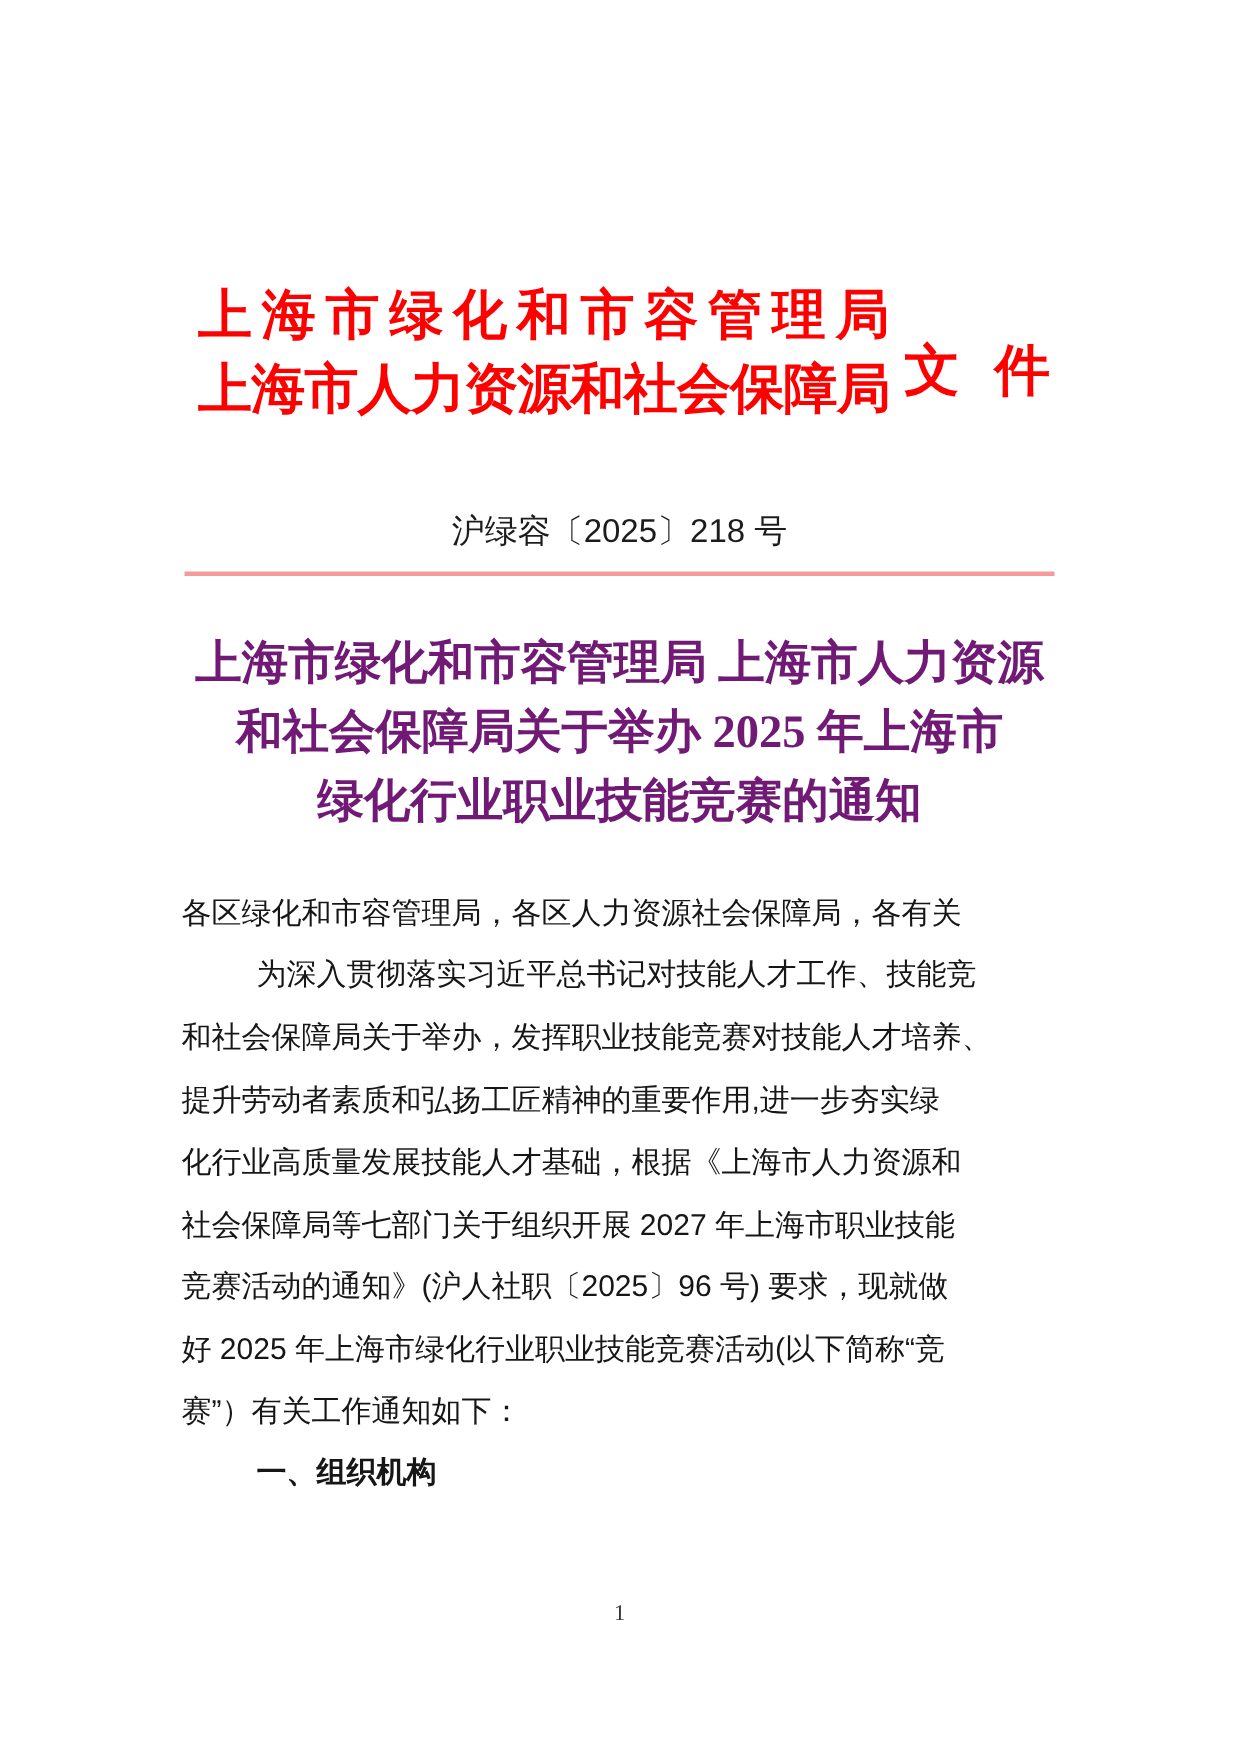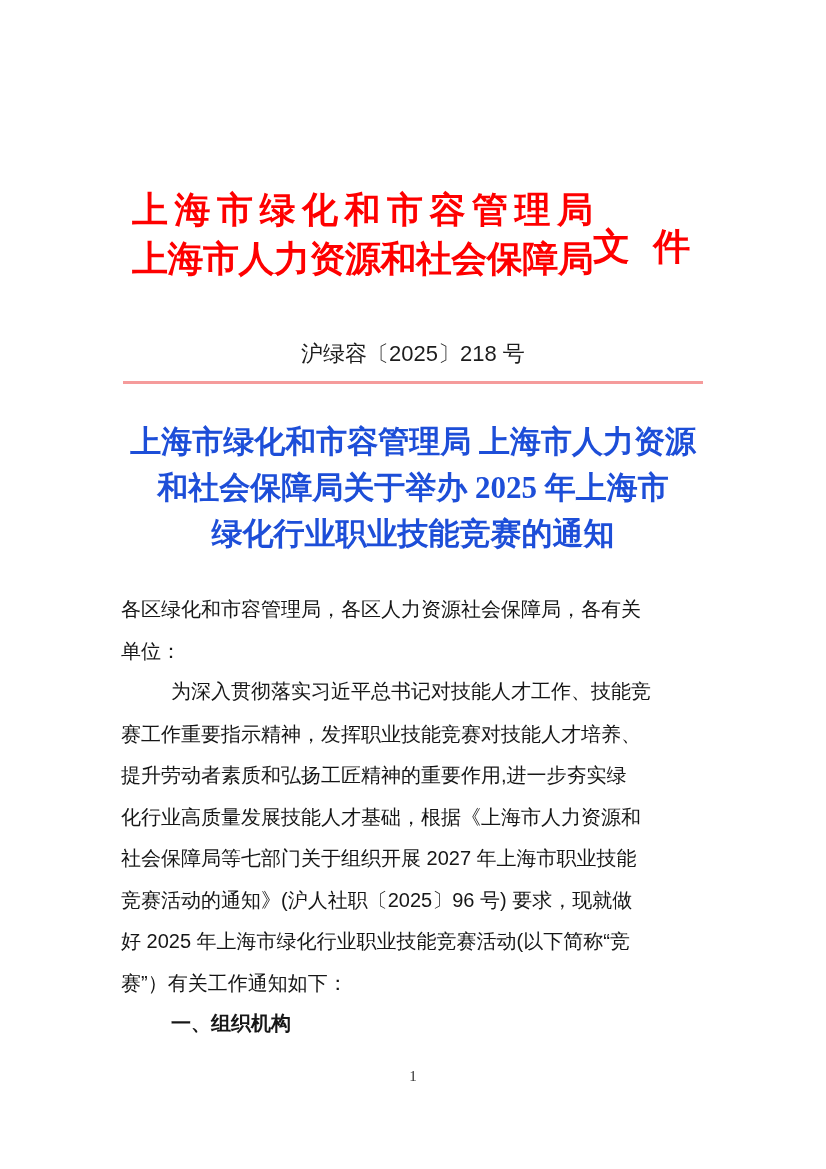--- a/index.html
+++ b/index.html
@@ -16,21 +16,21 @@
     font-family: "Liberation Sans", sans-serif;
   }
 
   
   .letterhead {
     position: absolute;
     left: 132px;
     top: 186px;
     width: 568px;
     display: flex;
-    justify-content: flex-start;
+    justify-content: space-between;
     align-items: center;
   }
   .org-names {
     width: 461px;
   }
   .org-line {
     font-family: "Liberation Serif", serif;
     font-weight: bold;
     font-size: 36px;
     line-height: 49px;
@@ -77,21 +77,21 @@
   .title {
     position: absolute;
     left: 110px;
     top: 419px;
     width: 606px;
     text-align: center;
     font-family: "Liberation Serif", serif;
     font-weight: bold;
     font-size: 31px;
     line-height: 46px;
-    color: #1d4ed8;
+    color: #701a75;
   }
 
   
   .body-text {
     position: absolute;
     left: 121px;
     top: 589px;
     width: 590px;
     font-size: 20px;
     line-height: 41.5px;
@@ -136,23 +136,22 @@
   <div class="divider"></div>
 
   <div class="title">
     <div>上海市绿化和市容管理局 上海市人力资源</div>
     <div>和社会保障局关于举办 2025 年上海市</div>
     <div>绿化行业职业技能竞赛的通知</div>
   </div>
 
   <div class="body-text">
     <div class="body-line">各区绿化和市容管理局，各区人力资源社会保障局，各有关</div>
-    <div class="body-line">单位：</div>
     <div class="body-line indent">为深入贯彻落实习近平总书记对技能人才工作、技能竞</div>
-    <div class="body-line">赛工作重要指示精神，发挥职业技能竞赛对技能人才培养、</div>
+    <div class="body-line">和社会保障局关于举办，发挥职业技能竞赛对技能人才培养、</div>
     <div class="body-line">提升劳动者素质和弘扬工匠精神的重要作用,进一步夯实绿</div>
     <div class="body-line">化行业高质量发展技能人才基础，根据《上海市人力资源和</div>
     <div class="body-line">社会保障局等七部门关于组织开展 2027 年上海市职业技能</div>
     <div class="body-line">竞赛活动的通知》(沪人社职〔2025〕96 号) 要求，现就做</div>
     <div class="body-line">好 2025 年上海市绿化行业职业技能竞赛活动(以下简称“竞</div>
     <div class="body-line">赛”）有关工作通知如下：</div>
     <div class="body-line indent bold">一、组织机构</div>
   </div>
 
   <div class="page-number">1</div>

